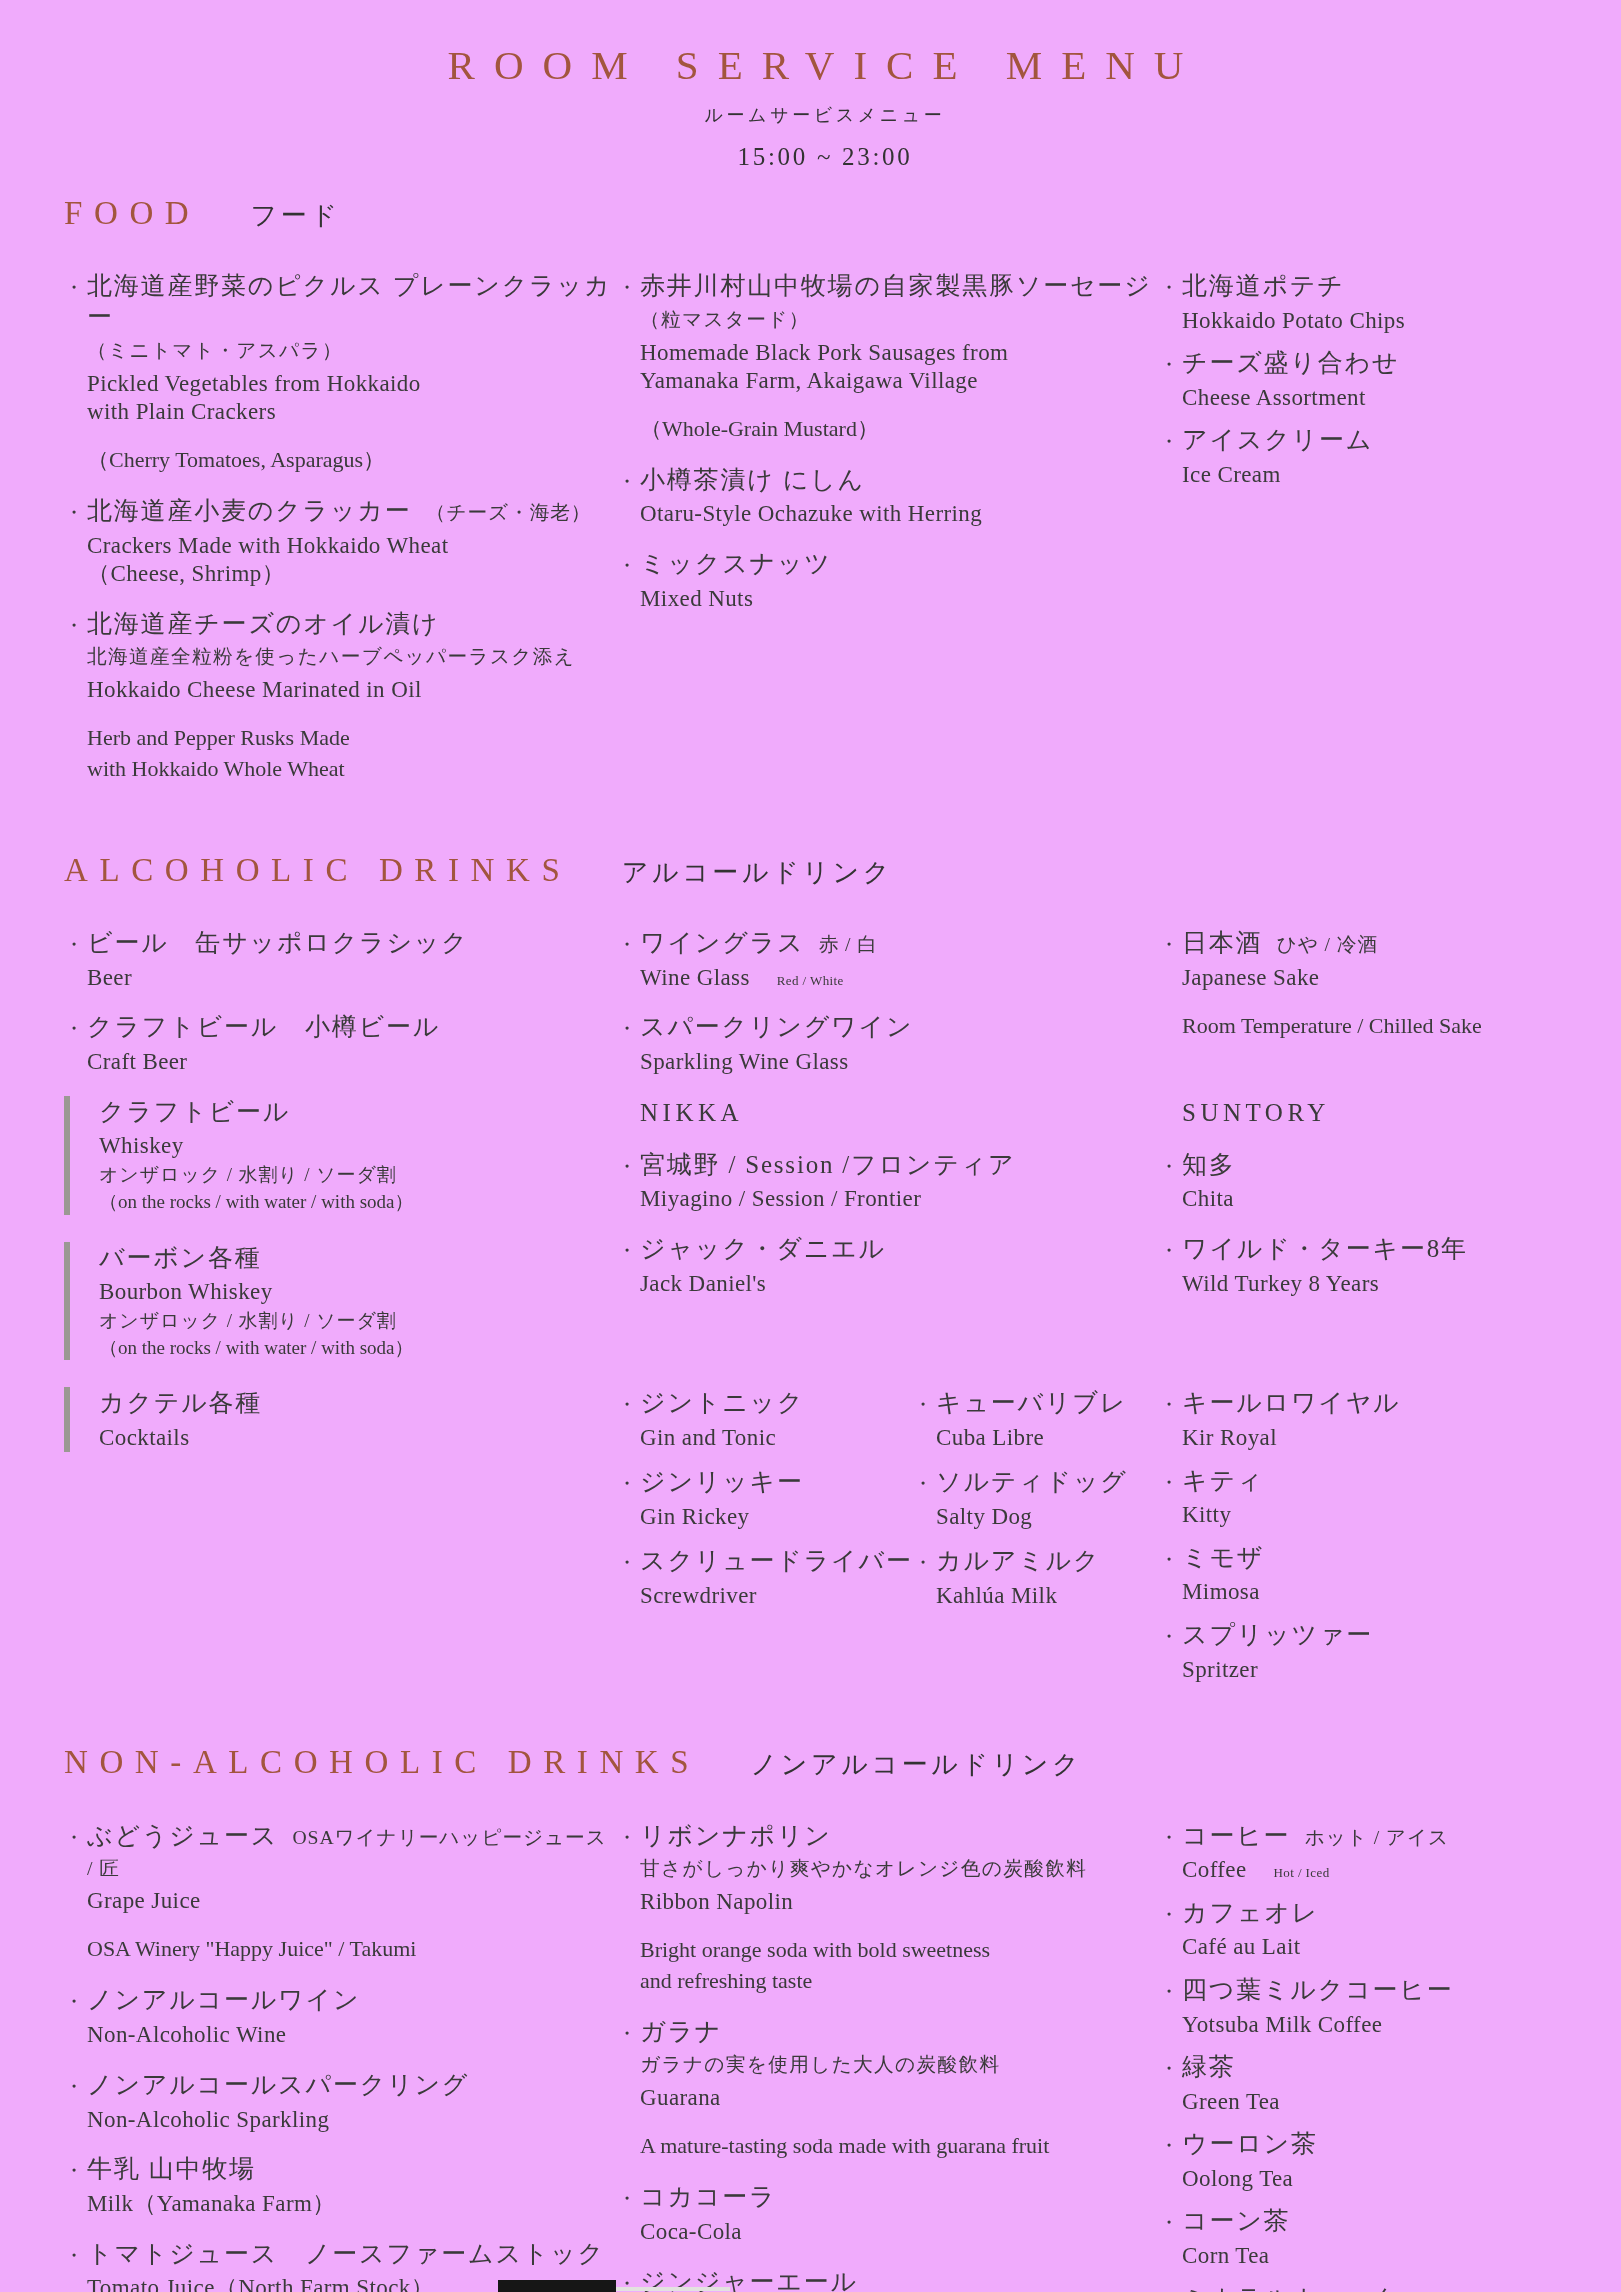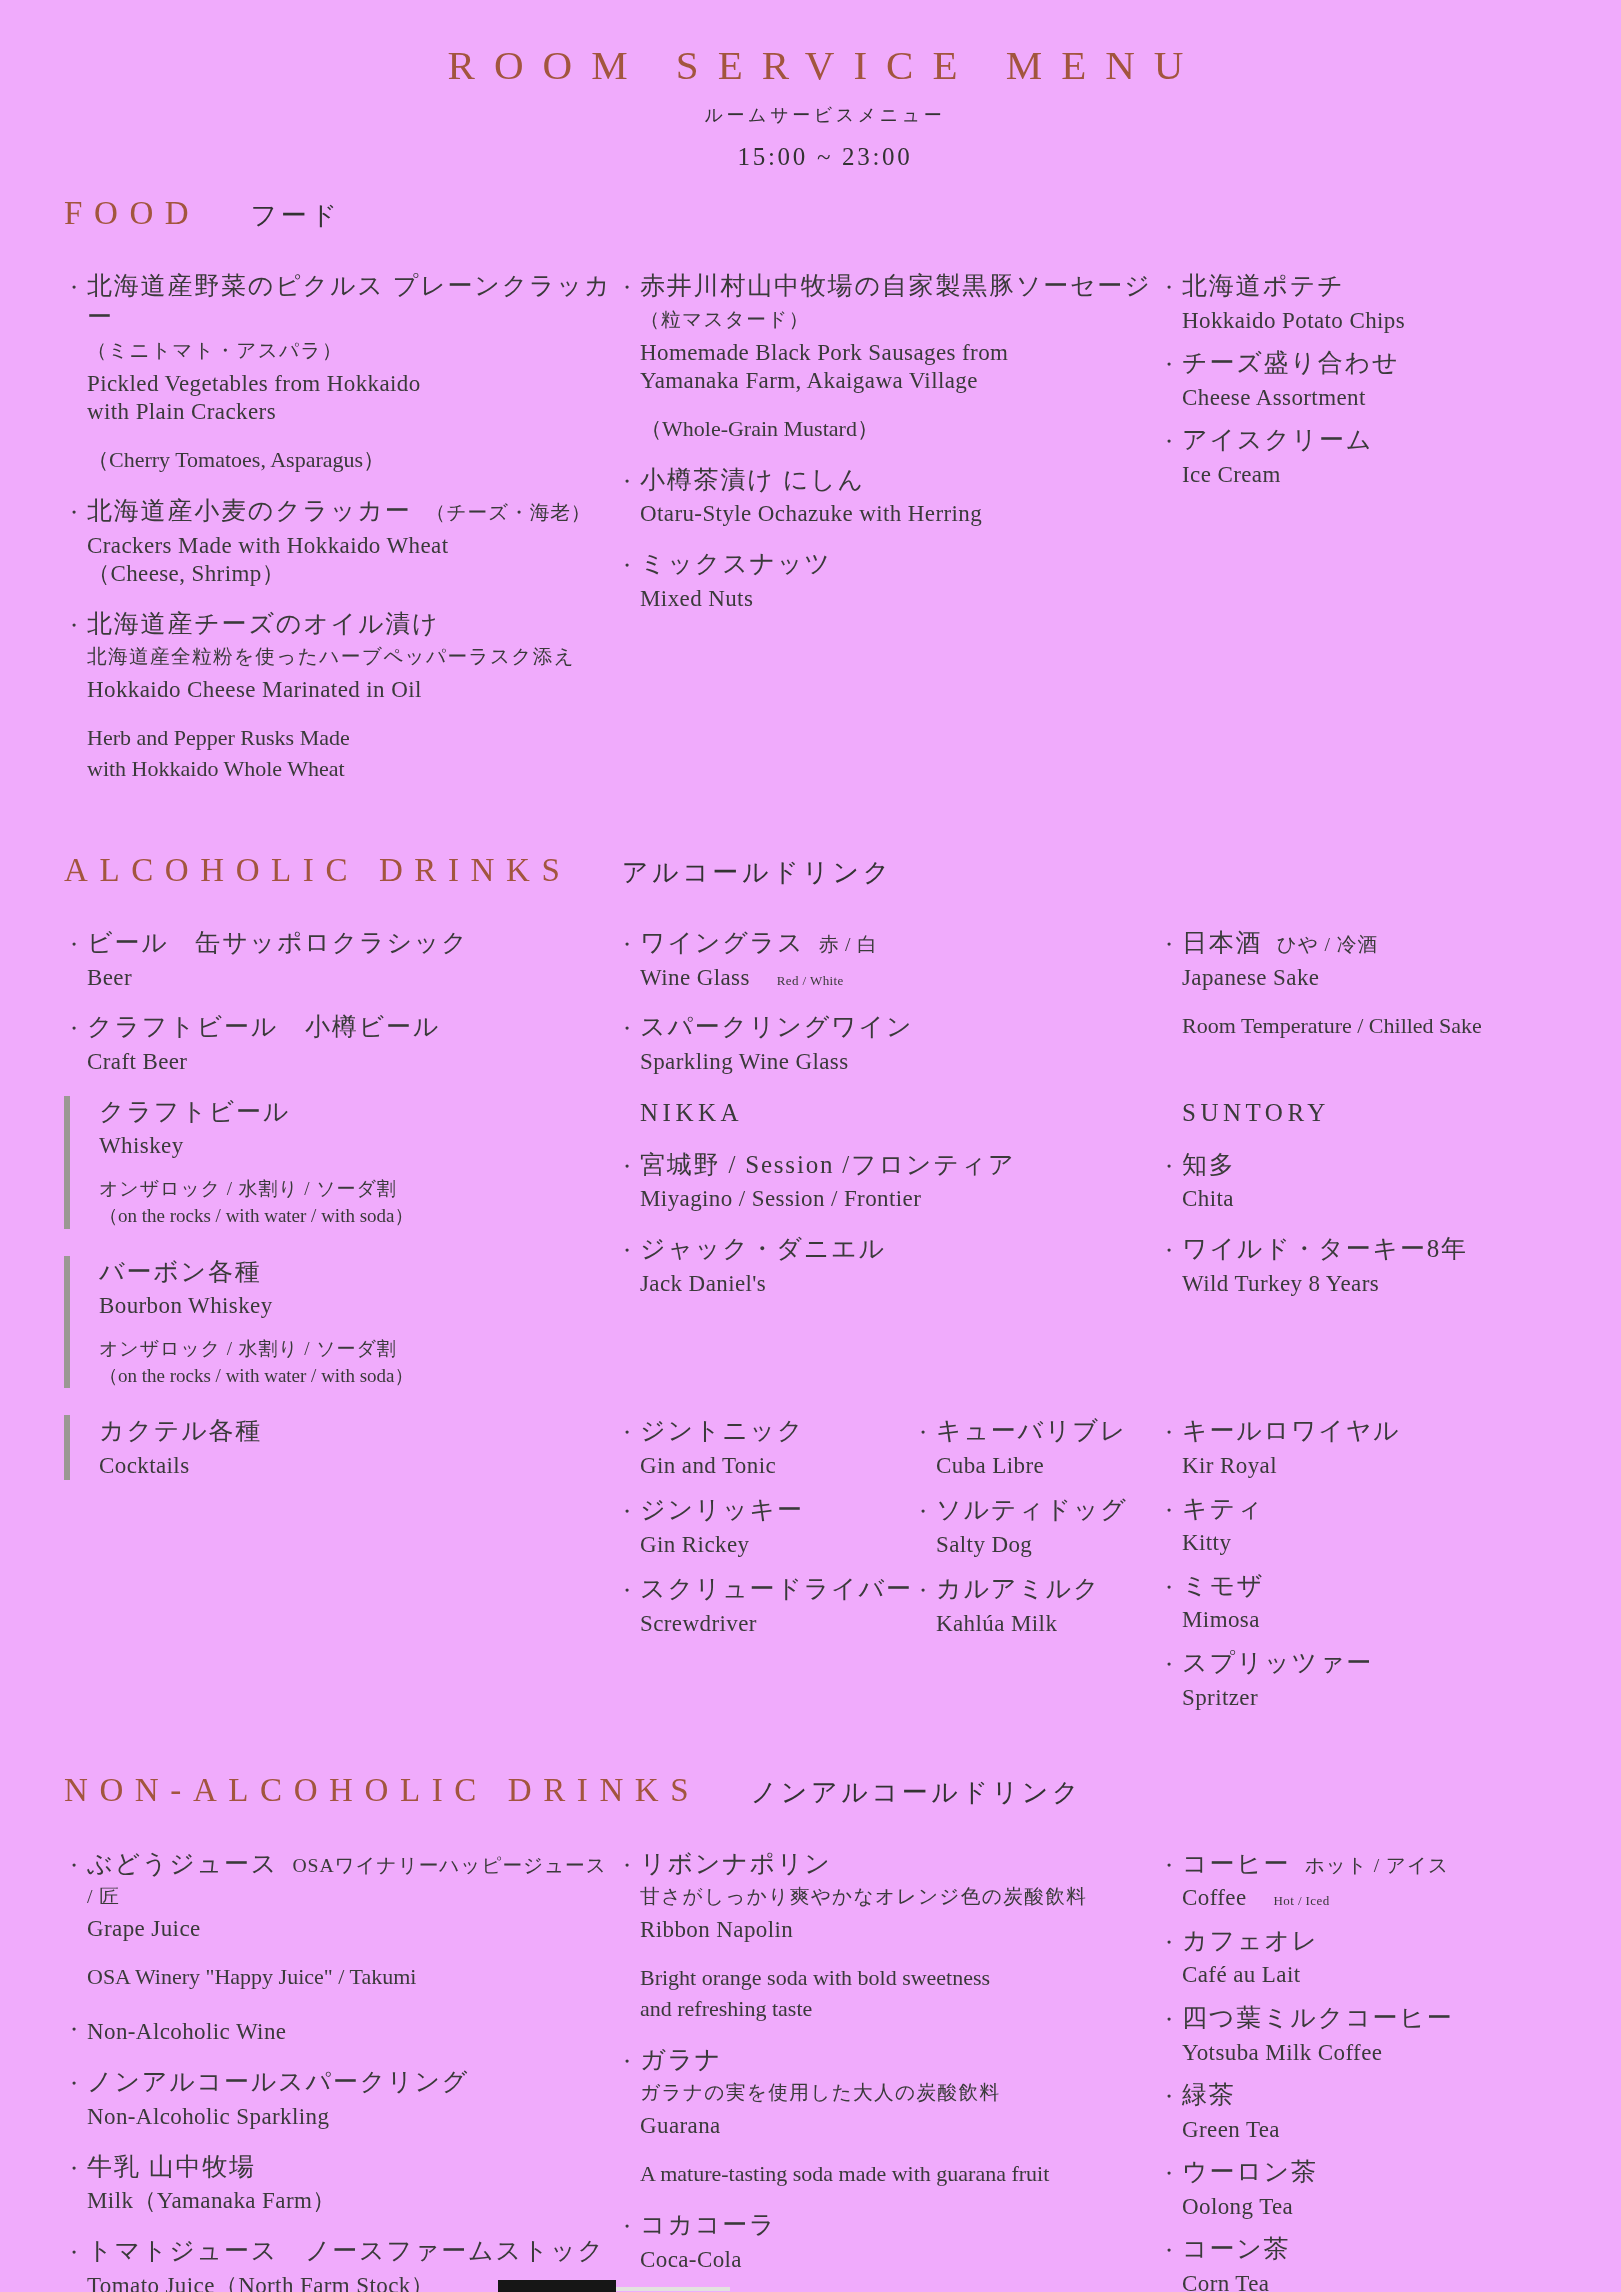--- a/index.html
+++ b/index.html
@@ -114,21 +114,21 @@
   .en-note{
     font-size:22px;
     line-height:1.38;
     margin-top:19px;
     white-space:pre-line;
   }
   .opts-ja{
     font-size:19px;
     letter-spacing:0.9px;
     line-height:1.3;
-    margin-top:17px;
+    margin-top:3px;
   }
   .opts-en{
     font-size:19px;
     line-height:1.3;
     margin-top:1.8px;
   }
   .item.with-bar{
     border-left:6.3px solid var(--bar);
     padding-left:29px;
     margin-bottom:27px;
@@ -474,20 +474,21 @@
               <span class="bullet">・</span>
               <div class="item-body">
                 <div class="ja-line">ぶどうジュース<span class="ja-small">OSAワイナリーハッピージュース / 匠</span></div>
                 <div class="en-line">Grape Juice</div>
                 <div class="en-note">OSA Winery "Happy Juice" / Takumi</div>
               </div>
             </div>
             <div class="item">
               <span class="bullet">・</span>
               <div class="item-body">
+                <div class="ja-line">ノンアルコールワイン</div>
                 <div class="en-line">Non-Alcoholic Wine</div>
               </div>
             </div>
             <div class="item">
               <span class="bullet">・</span>
               <div class="item-body">
                 <div class="ja-line">ノンアルコールスパークリング</div>
                 <div class="en-line">Non-Alcoholic Sparkling</div>
               </div>
             </div>

